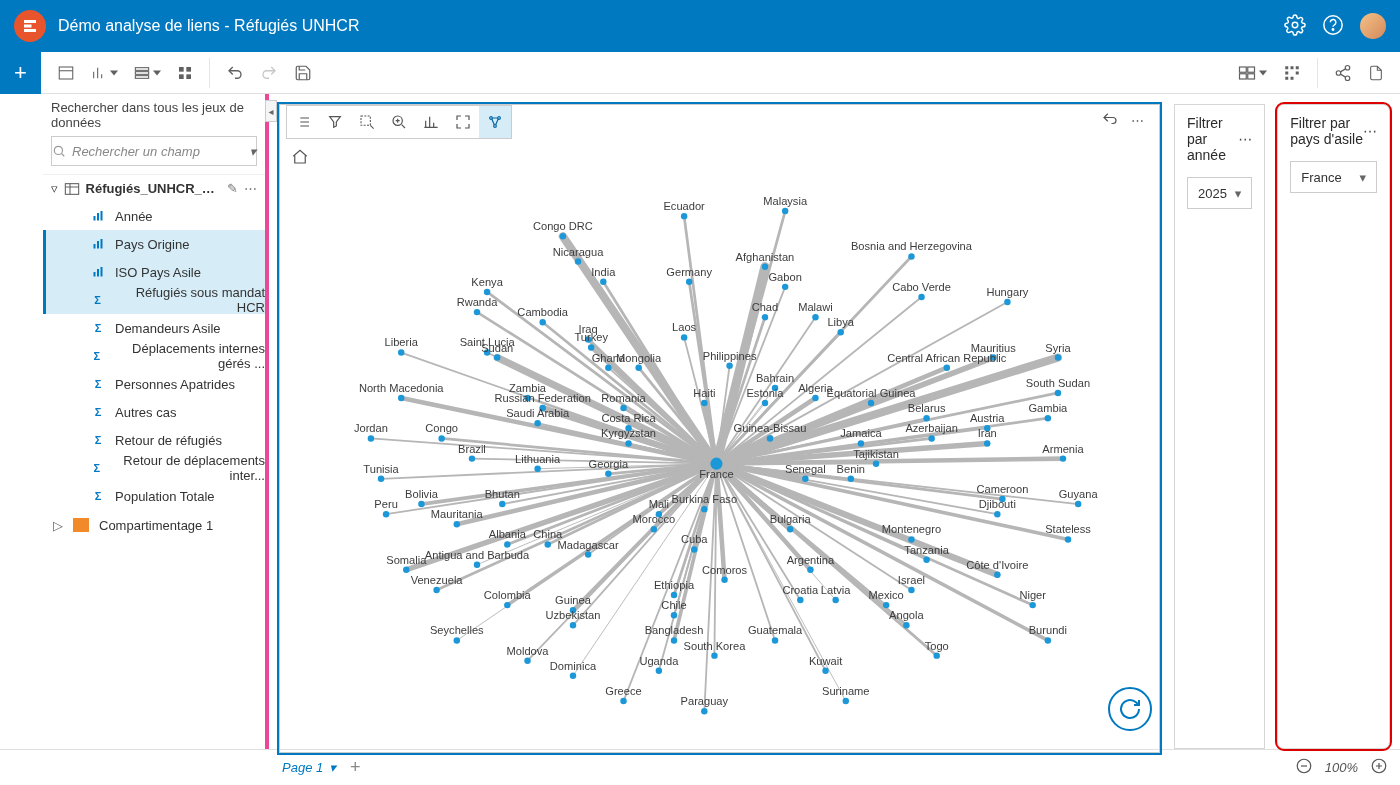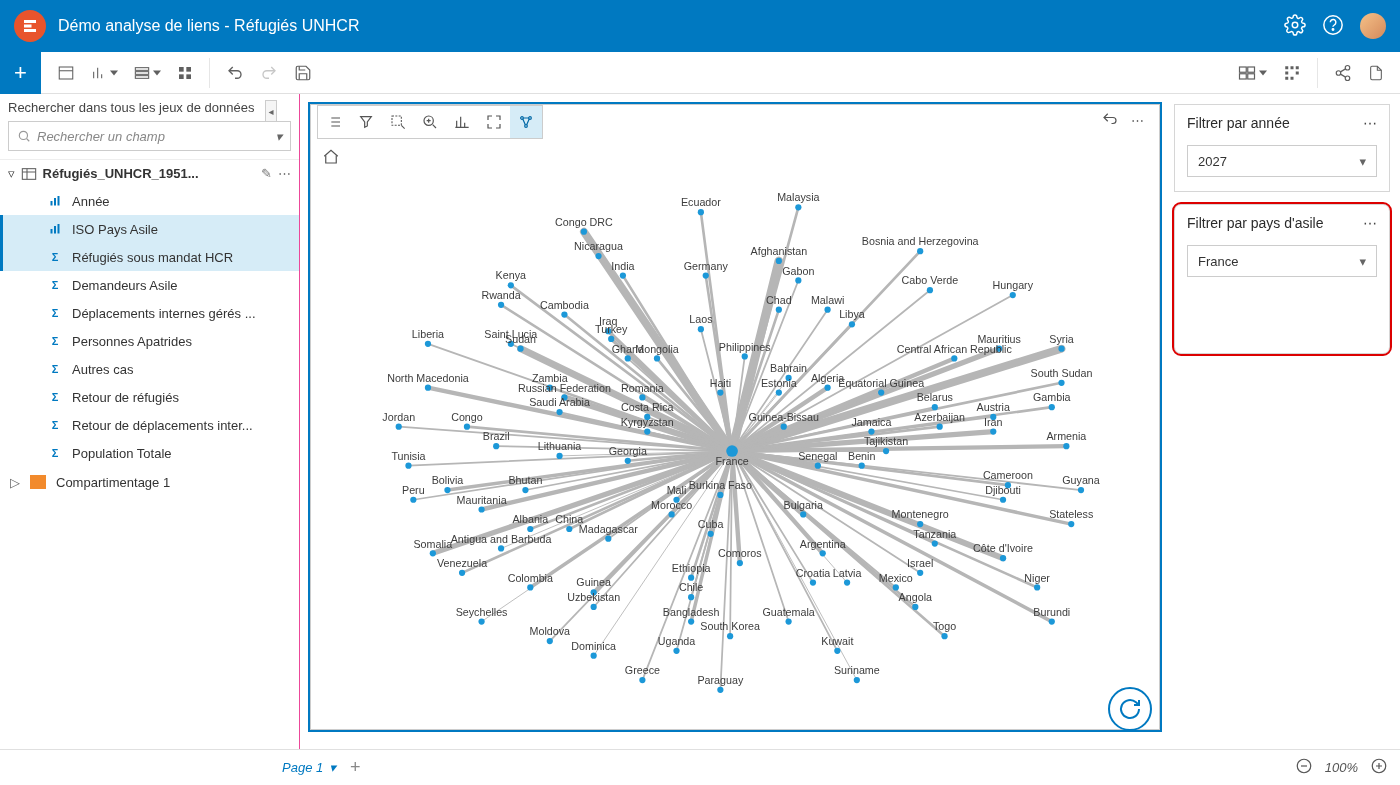--- a/index.html
+++ b/index.html
@@ -10,40 +10,40 @@
   .header-icons { display: flex; gap: 16px; align-items: center; }
   .header-icon { color: #fff; cursor: pointer; }
   .avatar { width: 26px; height: 26px; border-radius: 50%; background: linear-gradient(135deg,#f5c188,#d4895b); }
   .toolbar { height: 42px; border-bottom: 1px solid #e0e0e0; display: flex; align-items: center; }
   .tb-add { width: 41px; height: 42px; background: #0079c1; color: #fff; display: flex; align-items: center; justify-content: center; font-size: 22px; }
   .tb-group { display: flex; align-items: center; gap: 16px; padding: 0 16px; }
   .tb-sep { width: 1px; height: 30px; background: #e6e6e6; }
   .tb-btn { color: #606060; cursor: pointer; display: flex; align-items: center; gap: 3px; }
   .tb-right { margin-left: auto; display: flex; align-items: center; gap: 16px; padding-right: 16px; }
   .main { display: flex; height: calc(785px - 52px - 42px - 36px); }
-  .sidebar { width: 300px; border-right: 1px solid #ec4899; display: flex; flex-direction: column; }
+  .sidebar { width: 226px; border-right: 4px solid #ec4899; display: flex; flex-direction: column; margin-left: 43px; }
   .sidebar-search-label { padding: 6px 8px 2px; font-size: 13px; color: #444; }
-  .sidebar-search { margin: 4px 8px 8px; border: 1px solid #ccc; height: 30px; display: flex; align-items: center; padding: 0 8px; color: #888; font-style: italic; }
+  .sidebar-search { margin: 4px 8px 8px; border: 1px solid #ccc; height: 30px; display: flex; align-items: center; padding: 0 0; color: #888; font-style: italic; }
   .sidebar-search .chev { margin-left: auto; color: #666; }
   .ds-row { display: flex; align-items: center; padding: 6px 8px; gap: 6px; border-top: 1px solid #eee; }
   .ds-row .name { font-weight: 700; flex: 1; white-space: nowrap; overflow: hidden; text-overflow: ellipsis; }
   .field-row { display: flex; align-items: center; height: 28px; padding-left: 48px; gap: 10px; font-size: 13px; cursor: pointer; text-align: right; }
   .field-row.sel { background: #d6ecf7; border-left: 3px solid #0079c1; padding-left: 45px; }
   .f-icon { width: 14px; display: flex; align-items: center; justify-content: center; color: #0079c1; font-size: 11px; }
   .section-row { display: flex; align-items: center; height: 30px; padding-left: 10px; gap: 10px; }
   .sec-icon { width: 16px; height: 14px; background: #f28a2c; display: inline-block; }
   .canvas-wrap { flex: 1; background: #fff; padding: 10px 12px; position: relative; }
   .canvas-toolbar { position: absolute; left: 17px; top: 11px; display: flex; align-items: center; border: 1px solid #ccc; background: #fff; height: 34px; z-index: 2; }
   .ct-btn { width: 32px; height: 32px; display: flex; align-items: center; justify-content: center; color: #555; cursor: pointer; }
   .ct-btn.active { background: #d6ecf7; }
   .canvas-tr { position: absolute; right: 20px; top: 11px; display: flex; align-items: center; gap: 12px; z-index: 2; background: #fff; padding: 6px; }
   .home-icon { position: absolute; left: 22px; top: 54px; color: #666; z-index: 2; }
   .graph-svg { position: absolute; inset: 10px; border: 1px solid #ccc; outline: 2px solid #0079c1; }
   .collapse-handle { position: absolute; left: 265px; top: 100px; width: 12px; height: 22px; border: 1px solid #ccc; background: #f5f5f5; display: flex; align-items: center; justify-content: center; color: #666; font-size: 10px; cursor: pointer; z-index: 5; }
-  .right-panel { width: 230px; padding: 10px 10px 0 4px; display: flex; flex-direction: column; gap: 12px; }
+  .right-panel { width: 230px; padding: 10px 10px 0 4px; display: flex; flex-direction: row; gap: 12px; }
   .card { border: 1px solid #d6d6d6; background: #fff; }
   .card.hl { outline: 2px solid #dc0000; border-radius: 7px; }
   .card-h { display: flex; align-items: center; padding: 10px 12px; font-size: 14px; color: #2b2b2b; }
   .card-menu { margin-left: auto; color: #444; cursor: pointer; }
   .card-body { padding: 4px 12px 14px; }
   .select { border: 1px solid #ccc; height: 32px; display: flex; align-items: center; padding: 0 10px; }
   .select .chev { margin-left: auto; color: #666; }
   .footer { height: 36px; border-top: 1px solid #e0e0e0; display: flex; align-items: center; padding: 0 12px; font-style: italic; }
   .footer-left { margin-left: 270px; display: flex; align-items: center; gap: 14px; color: #0079c1; }
   .footer-tab { display: flex; align-items: center; gap: 6px; }
@@ -203,20 +203,30 @@
     <div id="fields">
         <div class="field-row">
           <span class="f-icon">
             <svg width="12" height="12" viewBox="0 0 24 24" fill="#0079c1">
               <rect x="3" y="12" width="4" height="9"></rect>
               <rect x="10" y="6" width="4" height="15"></rect>
               <rect x="17" y="2" width="4" height="19"></rect>
             </svg>
           </span>
           <span>Année</span>
+        </div>
+        <div class="field-row sel">
+          <span class="f-icon">
+            <svg width="12" height="12" viewBox="0 0 24 24" fill="#0079c1">
+              <rect x="3" y="12" width="4" height="9"></rect>
+              <rect x="10" y="6" width="4" height="15"></rect>
+              <rect x="17" y="2" width="4" height="19"></rect>
+            </svg>
+          </span>
+          <span>Pays Origine</span>
         </div>
         <div class="field-row sel">
           <span class="f-icon">
             <svg width="12" height="12" viewBox="0 0 24 24" fill="#0079c1">
               <rect x="3" y="12" width="4" height="9"></rect>
               <rect x="10" y="6" width="4" height="15"></rect>
               <rect x="17" y="2" width="4" height="19"></rect>
             </svg>
           </span>
           <span>ISO Pays Asile</span>
@@ -674,21 +684,21 @@
   </div>
 
   <div class="right-panel">
     <div class="card">
       <div class="card-h">
         <span>Filtrer par année</span>
         <span class="card-menu">⋯</span>
       </div>
       <div class="card-body">
         <div class="select">
-          <span>2027</span>
+          <span>2025</span>
           <span class="chev">▾</span>
         </div>
       </div>
     </div>
     <div class="card hl" style="min-height:150px">
       <div class="card-h">
         <span>Filtrer par pays d'asile</span>
         <span class="card-menu">⋯</span>
       </div>
       <div class="card-body">

